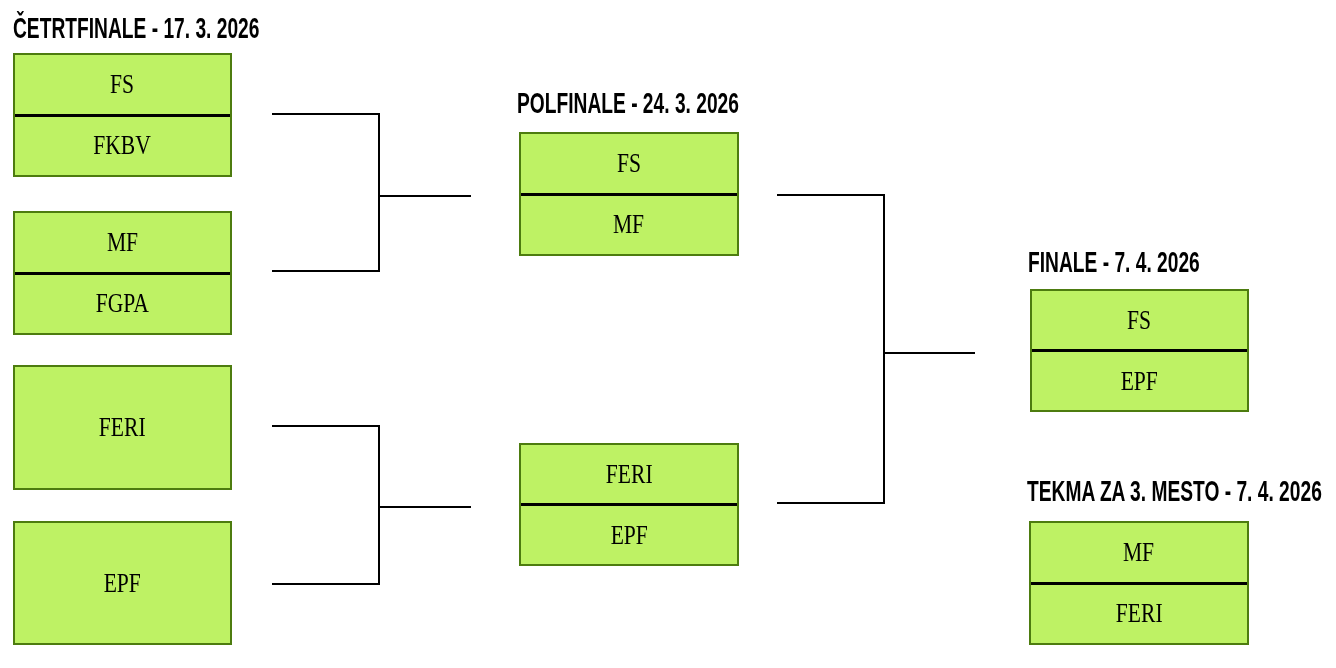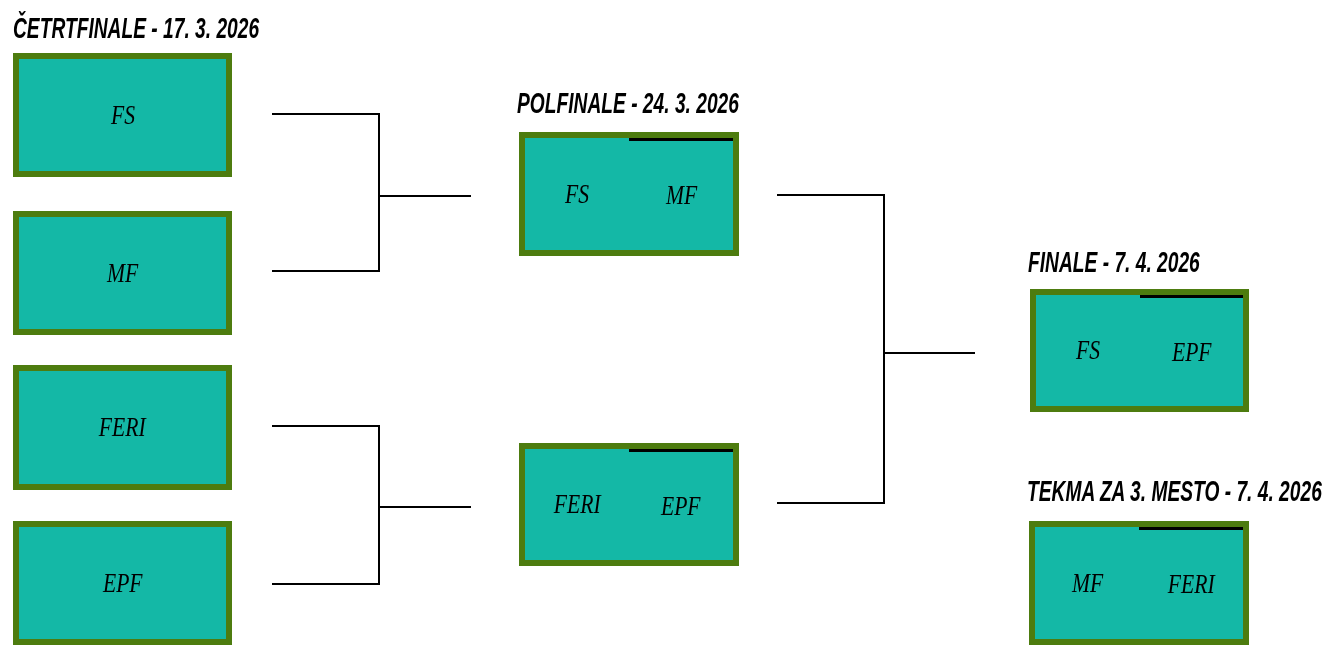--- a/index.html
+++ b/index.html
@@ -7,41 +7,40 @@
     padding: 0;
     background: #ffffff;
   }
   .canvas {
     position: relative;
     width: 1336px;
     height: 668px;
     background: #ffffff;
     overflow: hidden;
     font-family: "Liberation Serif", serif;
-    font-style: italic;
   }
   .round-title {
     position: absolute;
     font-family: "Liberation Sans", sans-serif;
     font-weight: bold;
     font-size: 30px;
     line-height: 26px;
     white-space: nowrap;
     color: #000000;
     transform: scaleX(0.64);
     transform-origin: left top;
     letter-spacing: 0px;
   }
   .match {
     position: absolute;
     box-sizing: border-box;
-    border: 6px solid #4d7c0f;
-    background: #14b8a6;
+    border: 2px solid #4d7c0f;
+    background: #bef264;
     display: flex;
-    flex-direction: row;
+    flex-direction: column;
   }
   .slot {
     flex: 1 1 0;
     display: flex;
     align-items: center;
     justify-content: center;
     font-size: 27px;
     color: #000000;
     overflow: hidden;
   }
@@ -66,25 +65,31 @@
 
   <div class="round-title" style="left:13px; top:15px;">ČETRTFINALE - 17. 3. 2026</div>
   <div class="round-title" style="left:517px; top:90px;">POLFINALE - 24. 3. 2026</div>
   <div class="round-title" style="left:1028px; top:249px;">FINALE - 7. 4. 2026</div>
   <div class="round-title" style="left:1027px; top:478px;">TEKMA ZA 3. MESTO - 7. 4. 2026</div>
 
   <div class="match" style="left:13px; top:53px; width:219px; height:124px;">
     <div class="slot">
       <span class="team">FS</span>
     </div>
+    <div class="slot">
+      <span class="team">FKBV</span>
+    </div>
   </div>
 
   <div class="match" style="left:13px; top:211px; width:219px; height:124px;">
     <div class="slot">
       <span class="team">MF</span>
+    </div>
+    <div class="slot">
+      <span class="team">FGPA</span>
     </div>
   </div>
 
   <div class="match" style="left:13px; top:365px; width:219px; height:125px;">
     <div class="slot">
       <span class="team">FERI</span>
     </div>
   </div>
 
   <div class="match" style="left:13px; top:521px; width:219px; height:124px;">

